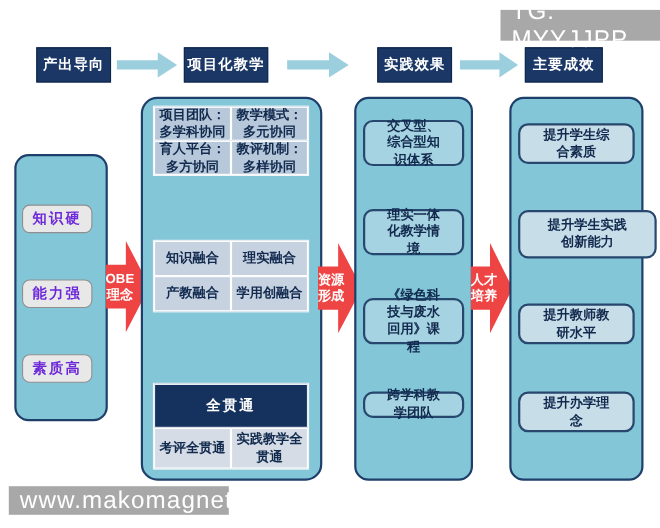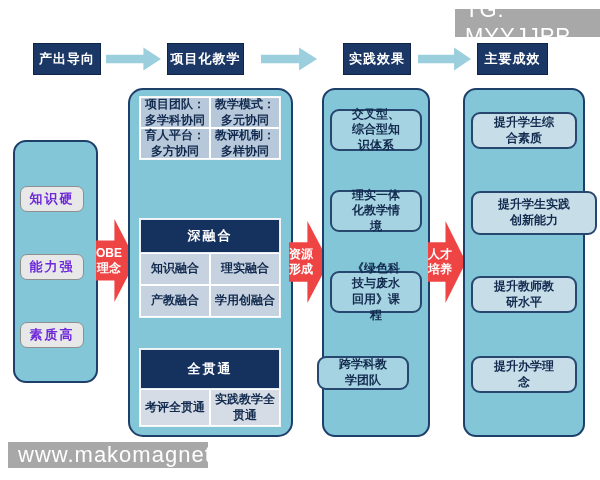--- a/index.html
+++ b/index.html
@@ -80,21 +80,20 @@
       <div class="cell cellA" style="height:31px;">教学模式：
 多元协同</div>
       <div class="cell cellA" style="height:31px;">育人平台：
 多方协同</div>
       <div class="cell cellA" style="height:31px;">教评机制：
 多样协同</div>
     </div>
   </div>
 
   <div class="sect" style="left:139px;top:218px;width:142px;">
-    <div class="sect-header" style="height:34px;">深融合</div>
     <div class="grid2">
       <div class="cell cellB" style="height:32px;">知识融合</div>
       <div class="cell cellB" style="height:32px;">理实融合</div>
       <div class="cell cellB" style="height:32px;">产教融合</div>
       <div class="cell cellB" style="height:32px;">学用创融合</div>
     </div>
   </div>
 
   <div class="sect" style="left:139px;top:348px;width:142px;">
     <div class="sect-header" style="height:40px;">全贯通</div>
@@ -106,21 +105,21 @@
 
   <div class="barrow" style="left:289px;top:221px;width:40px;height:82px;">
     <span>资源
 形成</span>
   </div>
 
   <div class="container" style="left:322px;top:88px;width:108px;height:349px;"></div>
   <div class="item item3" style="left:330px;top:109px;width:92px;height:42px;">交叉型、综合型知识体系</div>
   <div class="item item3" style="left:330px;top:271px;width:92px;height:42px;">《绿色科技与废水回用》课程</div>
   <div class="item item3" style="left:330px;top:190px;width:92px;height:42px;">理实一体化教学情境</div>
-  <div class="item item3" style="left:317px;top:356px;width:92px;height:34px;">跨学科教学团队</div>
+  <div class="item item3" style="left:330px;top:356px;width:92px;height:24px;">跨学科教学团队</div>
 
   <div class="barrow" style="left:428px;top:221px;width:38px;height:82px;">
     <span>人才
 培养</span>
   </div>
 
   <div class="container" style="left:463px;top:88px;width:122px;height:349px;"></div>
   <div class="item item4" style="left:471px;top:112px;width:106px;height:37px;">提升学生综合素质</div>
   <div class="item item4" style="left:471px;top:191px;width:126px;height:44px;">提升学生实践创新能力</div>
   <div class="item item4" style="left:471px;top:276px;width:106px;height:37px;">提升教师教研水平</div>

